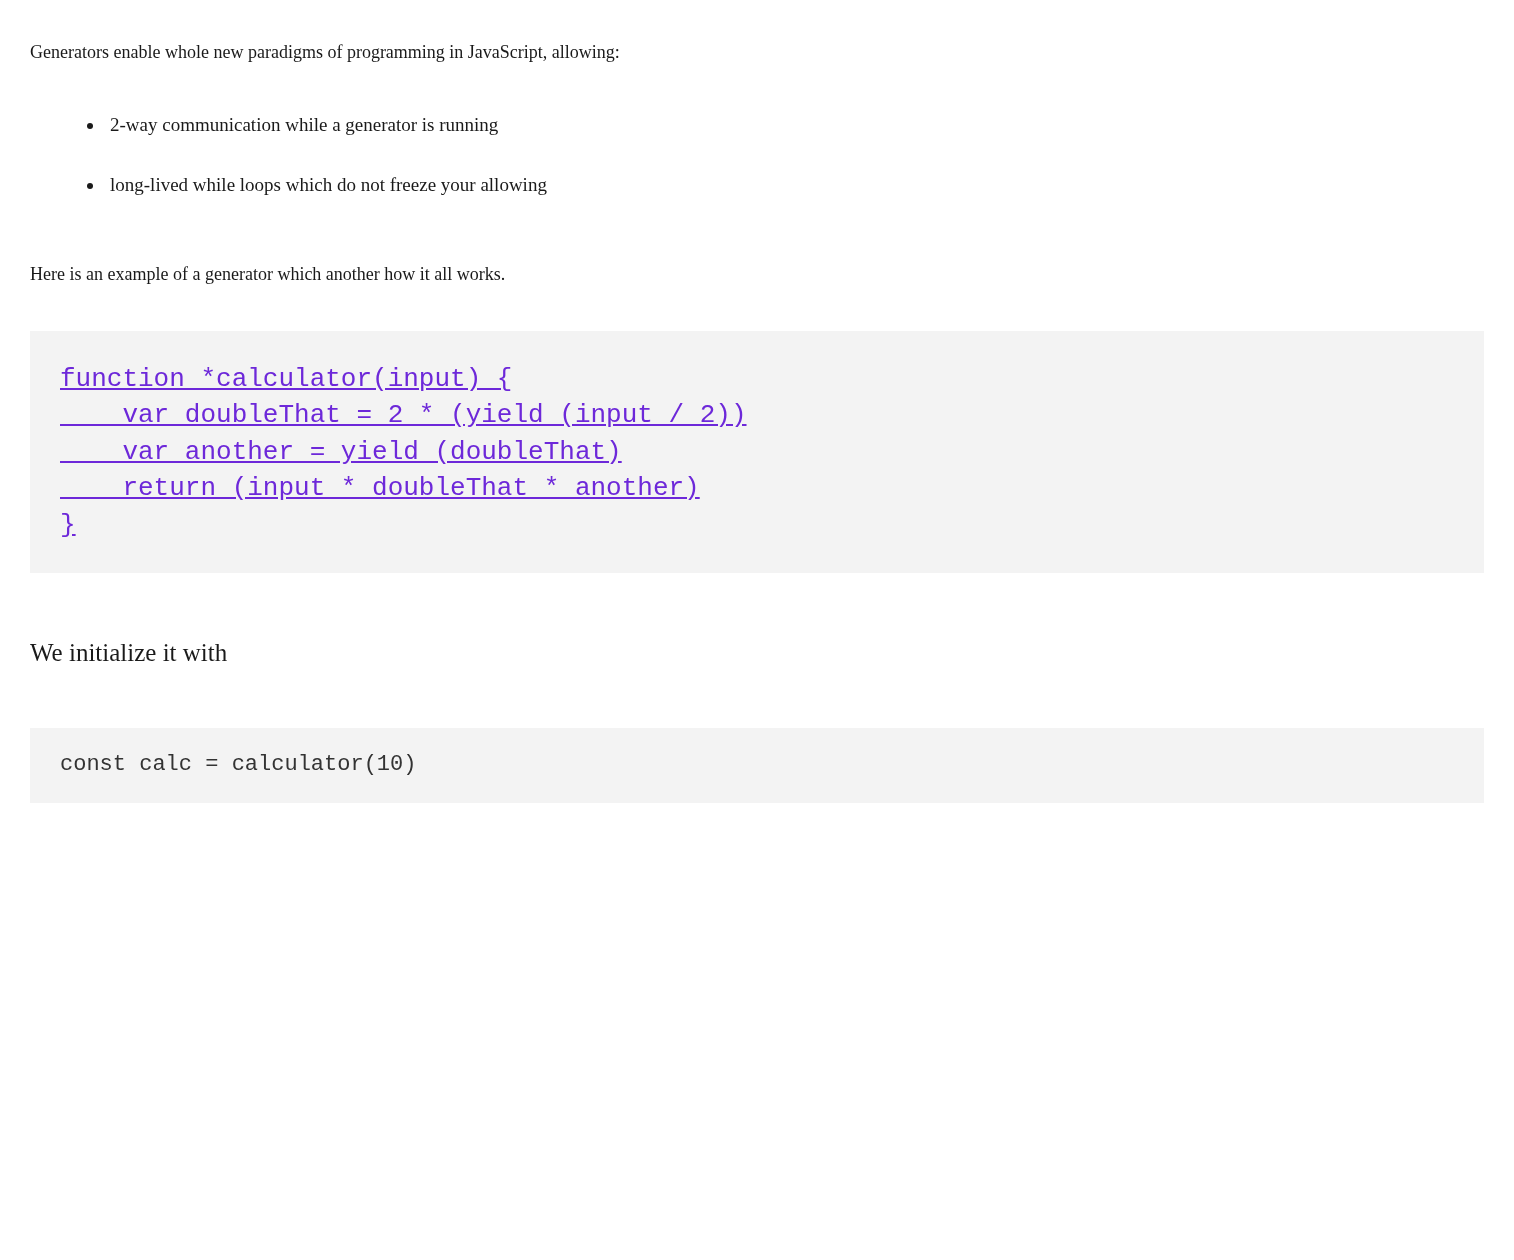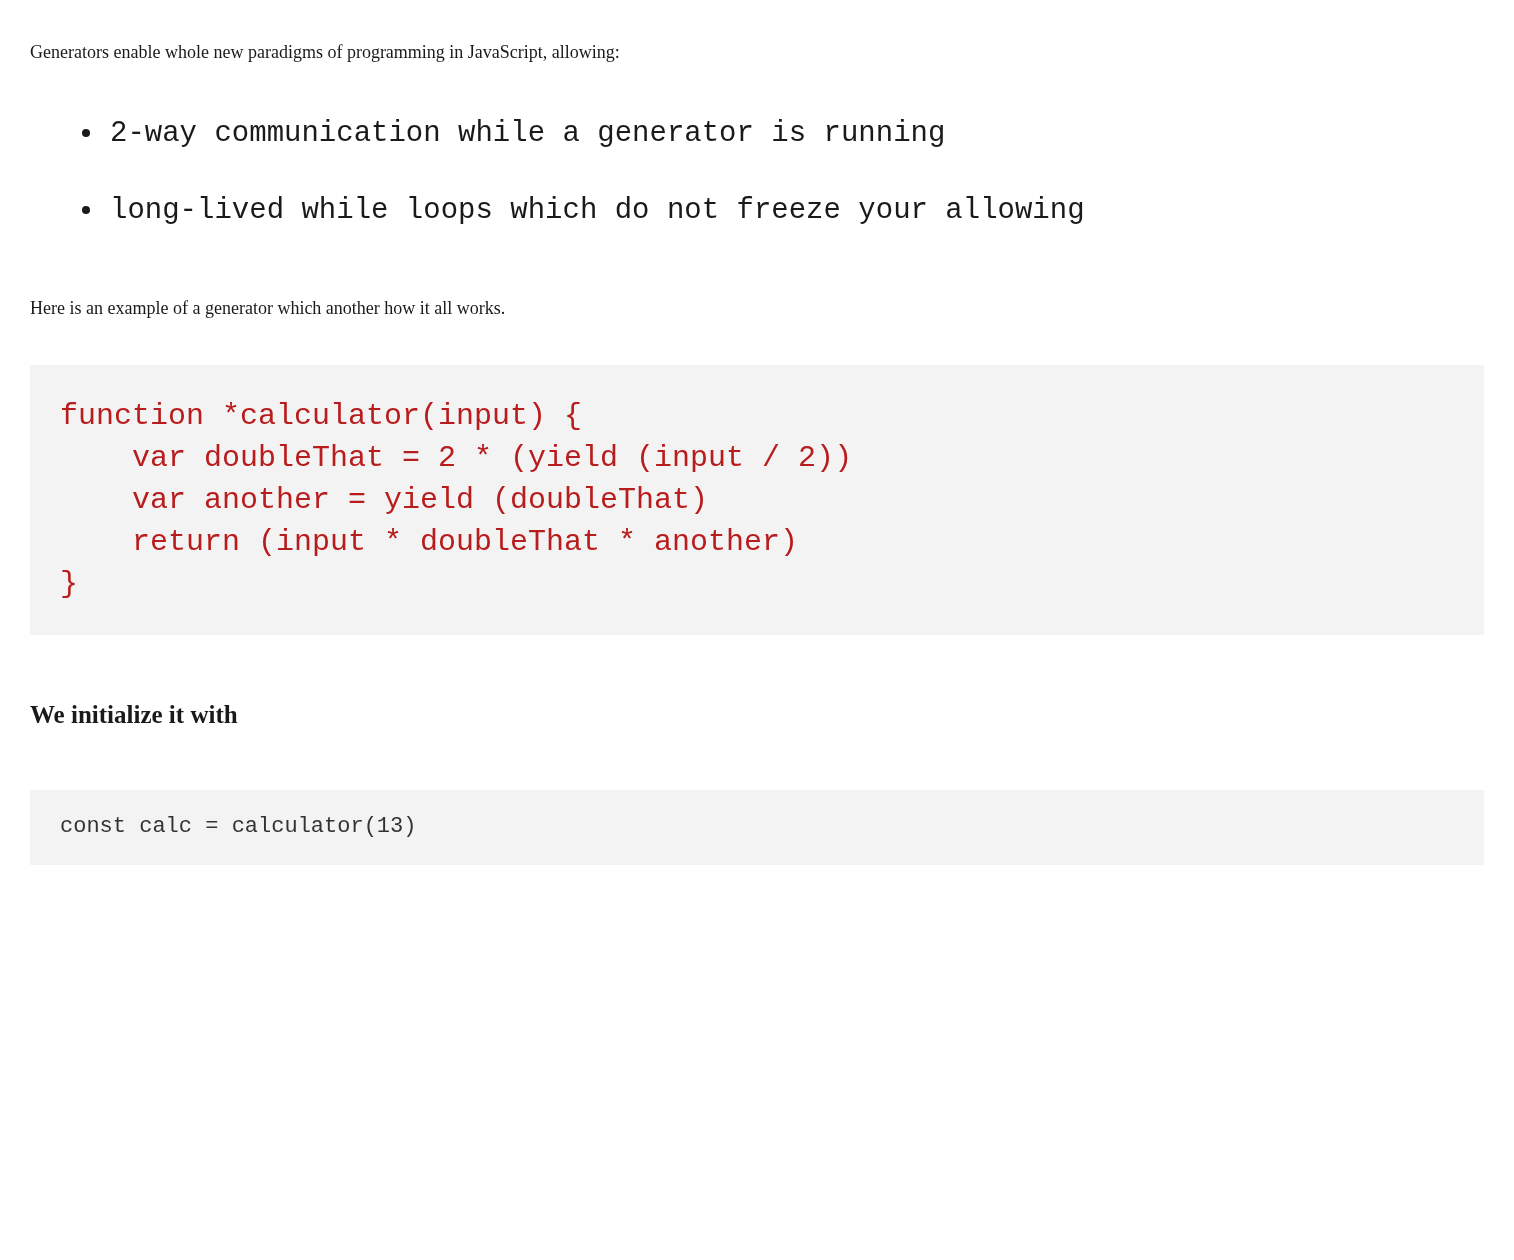--- a/index.html
+++ b/index.html
@@ -20,42 +20,41 @@
       margin-bottom: 40px;
       font-size: 18px;
       line-height: 1.9;
     }
     .bullet-list {
       list-style-type: disc;
       padding-left: 75px;
       margin-bottom: 55px;
     }
     .bullet-list li {
-      font-size: 29px;
+      font-size: 19px;
       line-height: 1.7;
       margin-bottom: 28px;
       padding-left: 5px;
-      font-family: Liberation Mono, monospace;
     }
     .code-block {
       background: #f3f3f3;
       padding: 30px 30px;
       margin-bottom: 60px;
       font-family: 'Menlo', 'Monaco', 'Consolas', 'Courier New', monospace;
-      font-size: 30px;
+      font-size: 26px;
       line-height: 1.4;
       white-space: pre;
-      color: #b91c1c;
+      color: #6d28d9;
       overflow-x: auto;
+      text-decoration: underline;
     }
     .paragraph-after-code {
       margin-top: 26px;
       margin-bottom: 55px;
       font-size: 25px;
-      font-weight: bold;
     }
     .code-block-small {
       background: #f3f3f3;
       padding: 22px 30px;
       font-family: 'Menlo', 'Monaco', 'Consolas', 'Courier New', monospace;
       font-size: 22px;
       line-height: 1.4;
       white-space: pre;
       color: #333333;
       overflow-x: auto;
@@ -74,13 +73,13 @@
 <p class="paragraph">Here is an example of a generator which another how it all works.</p>
 
 <div class="code-block">function *calculator(input) {
     var doubleThat = 2 * (yield (input / 2))
     var another = yield (doubleThat)
     return (input * doubleThat * another)
 }</div>
 
 <p class="paragraph-after-code">We initialize it with</p>
 
-<div class="code-block-small">const calc = calculator(13)</div>
+<div class="code-block-small">const calc = calculator(10)</div>
 
 </body></html>

